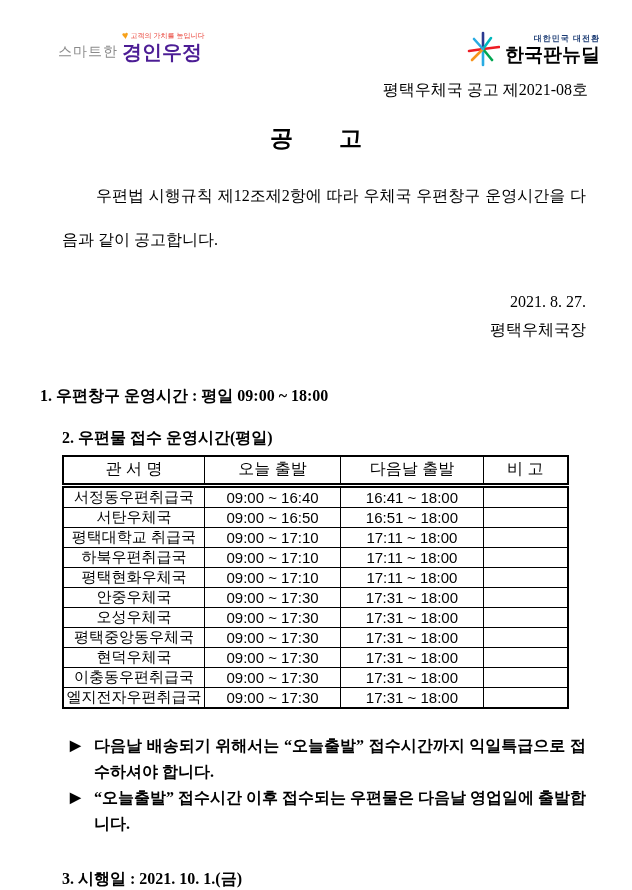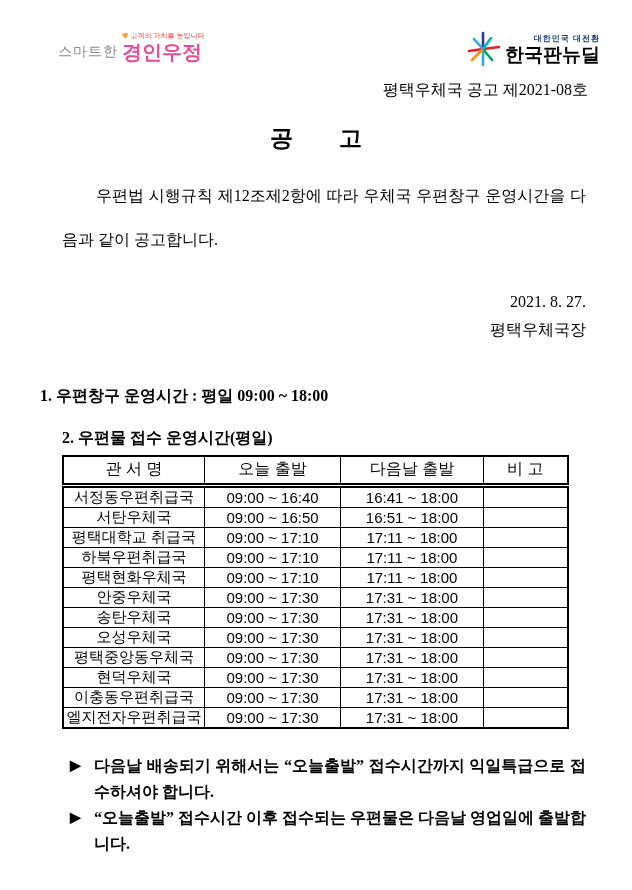--- a/index.html
+++ b/index.html
@@ -21,21 +21,21 @@
     align-items: flex-start;
     padding: 30px 32px 0 58px;
     height: 74px;
   }
   .logo-left { display: flex; align-items: flex-end; gap: 4px; font-family: "Liberation Sans", sans-serif; }
   .logo-left .prefix { color: #8b8b8b; font-size: 14px; letter-spacing: 1px; padding-bottom: 1px; }
   .logo-left .brand-stack { display: flex; flex-direction: column; align-items: flex-start; line-height: 1; }
   .logo-left .tagline-row { display: flex; align-items: center; gap: 2px; margin-bottom: 1px; }
   .logo-left .heart { color: #f7a11a; font-size: 11px; line-height: 1; transform: rotate(-8deg); }
   .logo-left .tagline { color: #e8382d; font-size: 7px; letter-spacing: 0px; }
-  .logo-left .brand { color: #ec4899; font-size: 20px; font-weight: bold; letter-spacing: 0px; }
+  .logo-left .brand { color: #4c1d95; font-size: 20px; font-weight: bold; letter-spacing: 0px; }
 
   .logo-right { display: flex; align-items: center; gap: 5px; font-family: "Liberation Sans", sans-serif; }
   .logo-right .asterisk { width: 34px; height: 38px; flex: 0 0 auto; }
   .logo-right .text-stack { display: flex; flex-direction: column; align-items: flex-end; line-height: 1; }
   .logo-right .top-text { color: #1c3c74; font-size: 8px; font-weight: bold; letter-spacing: 1px; margin-bottom: 2px; }
   .logo-right .brand { color: #000000; font-size: 19px; font-weight: bold; letter-spacing: 0px; }
 
   
   .doc-number {
     text-align: right;
@@ -225,26 +225,20 @@
           <td>17:11 ~ 18:00</td>
           <td></td>
         </tr>
         <tr>
           <td>안중우체국</td>
           <td>09:00 ~ 17:30</td>
           <td>17:31 ~ 18:00</td>
           <td></td>
         </tr>
         <tr>
-          <td>송탄우체국</td>
-          <td>09:00 ~ 17:30</td>
-          <td>17:31 ~ 18:00</td>
-          <td></td>
-        </tr>
-        <tr>
           <td>오성우체국</td>
           <td>09:00 ~ 17:30</td>
           <td>17:31 ~ 18:00</td>
           <td></td>
         </tr>
         <tr>
           <td>평택중앙동우체국</td>
           <td>09:00 ~ 17:30</td>
           <td>17:31 ~ 18:00</td>
           <td></td>

